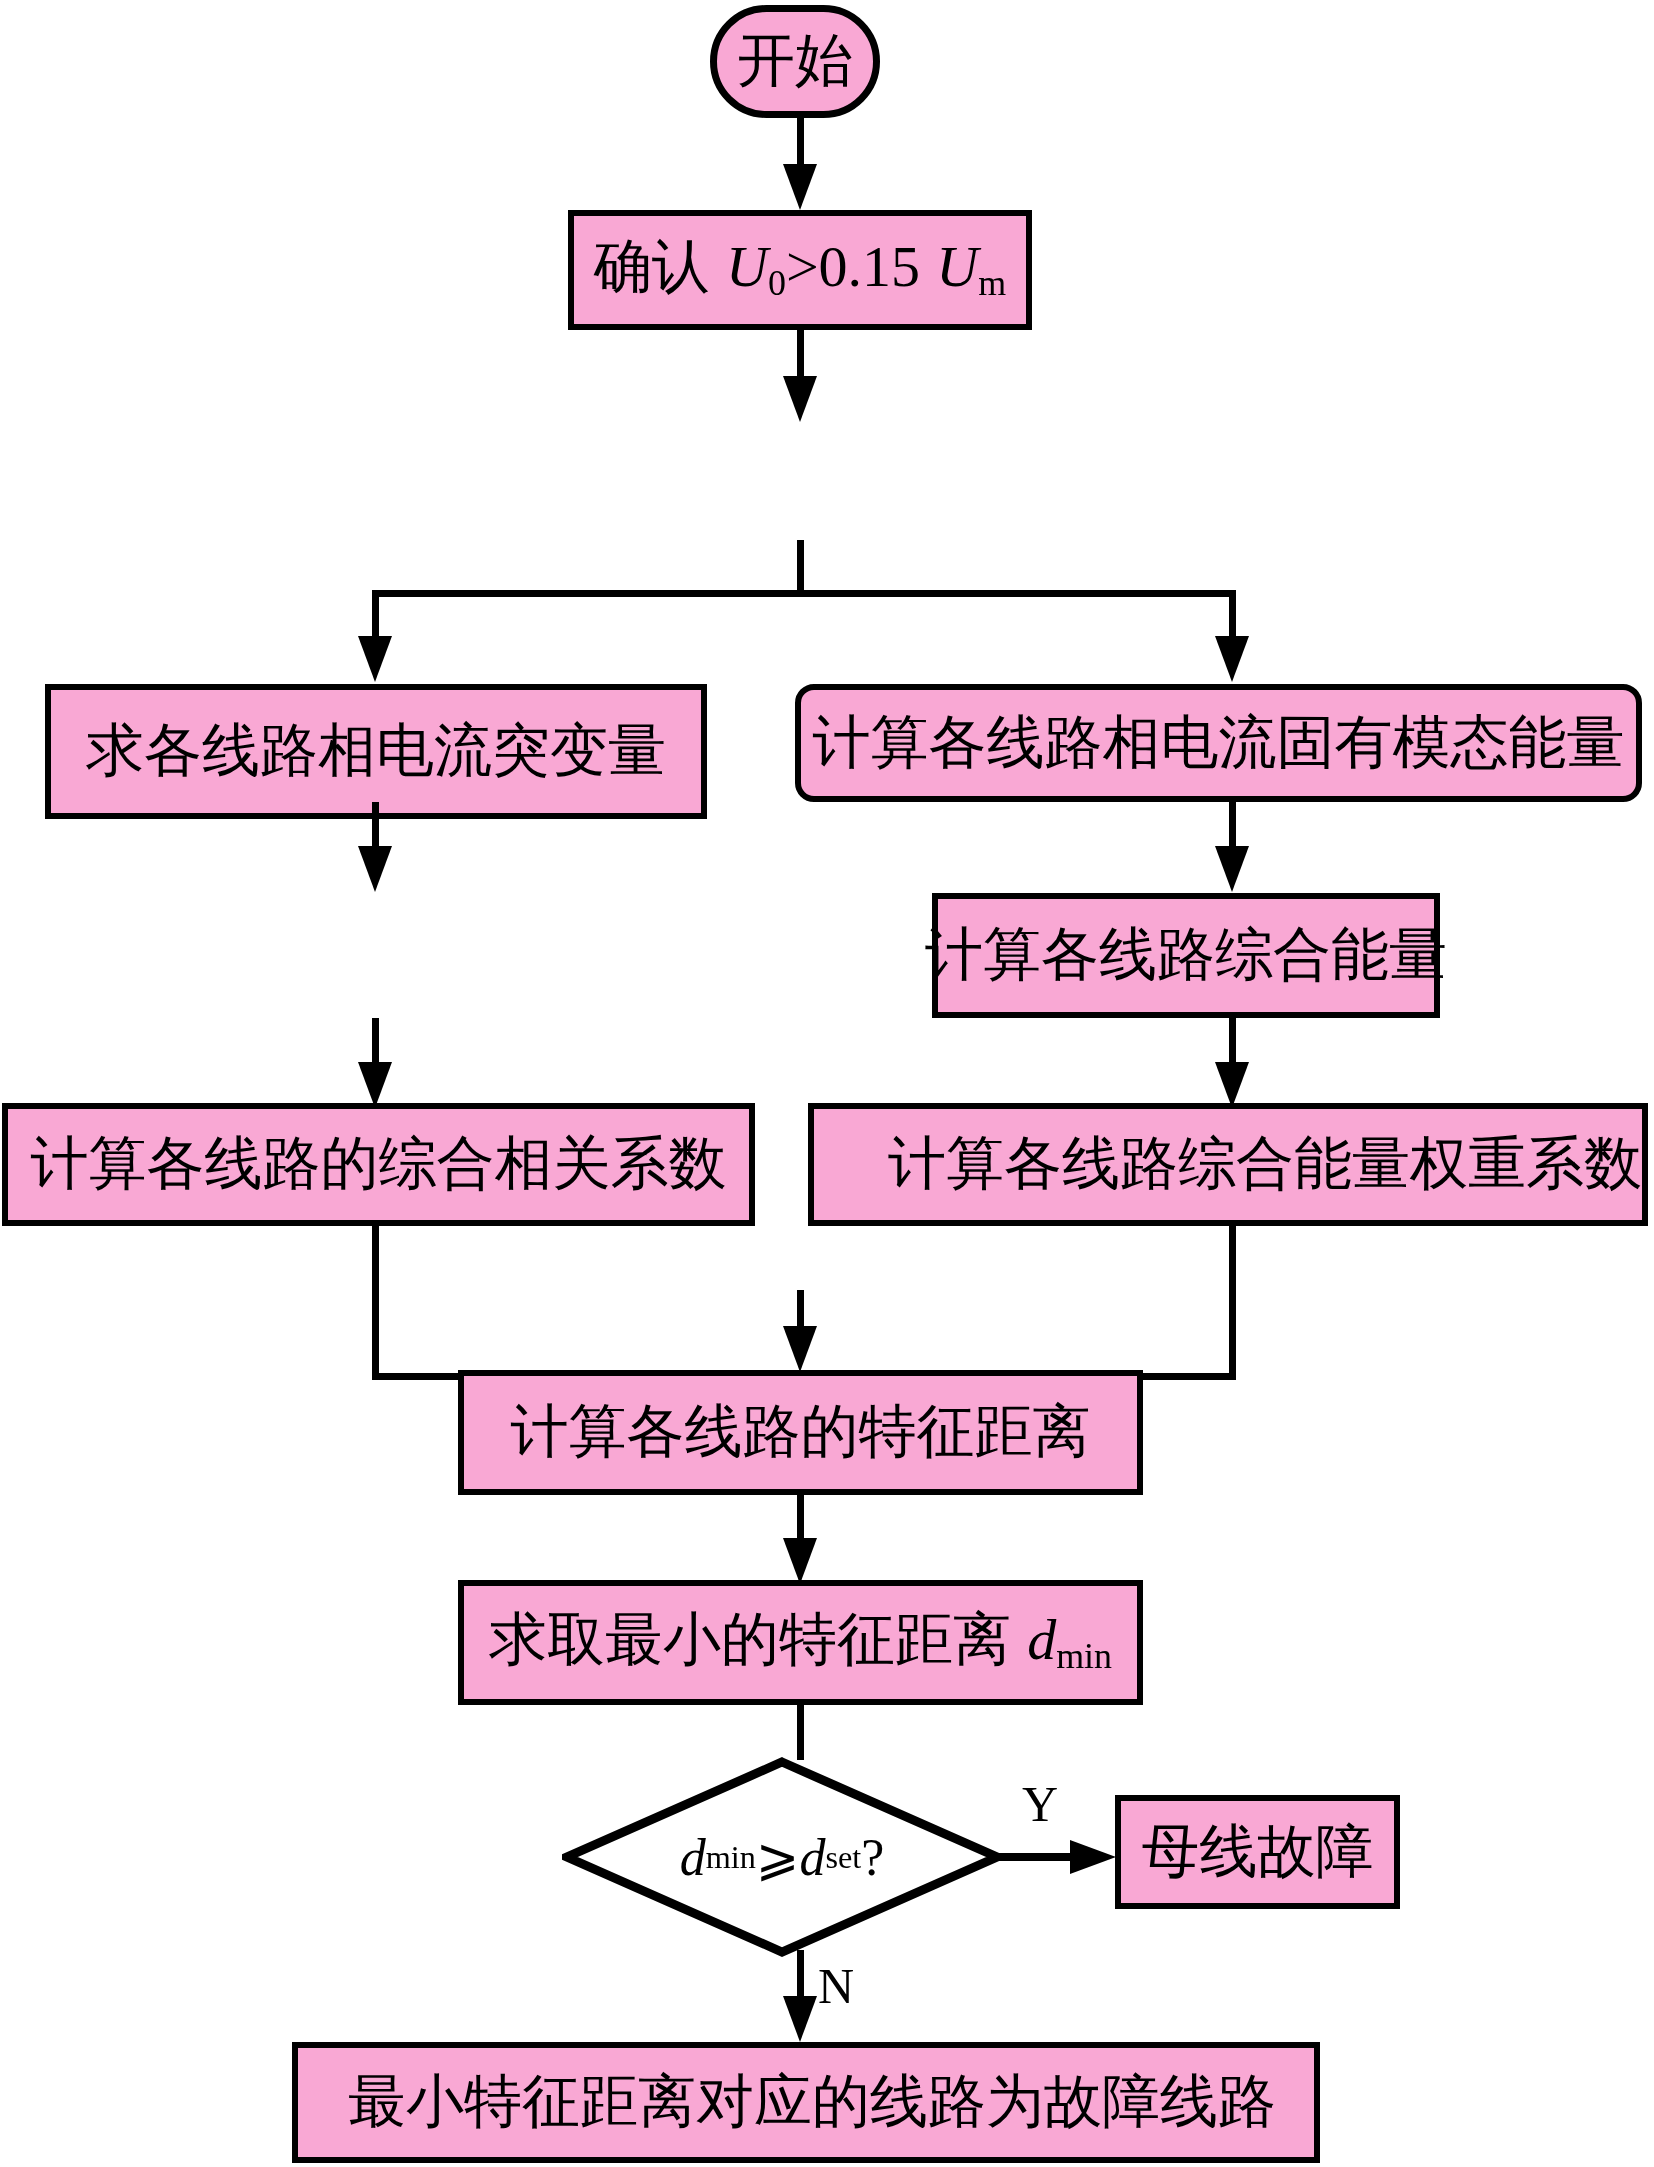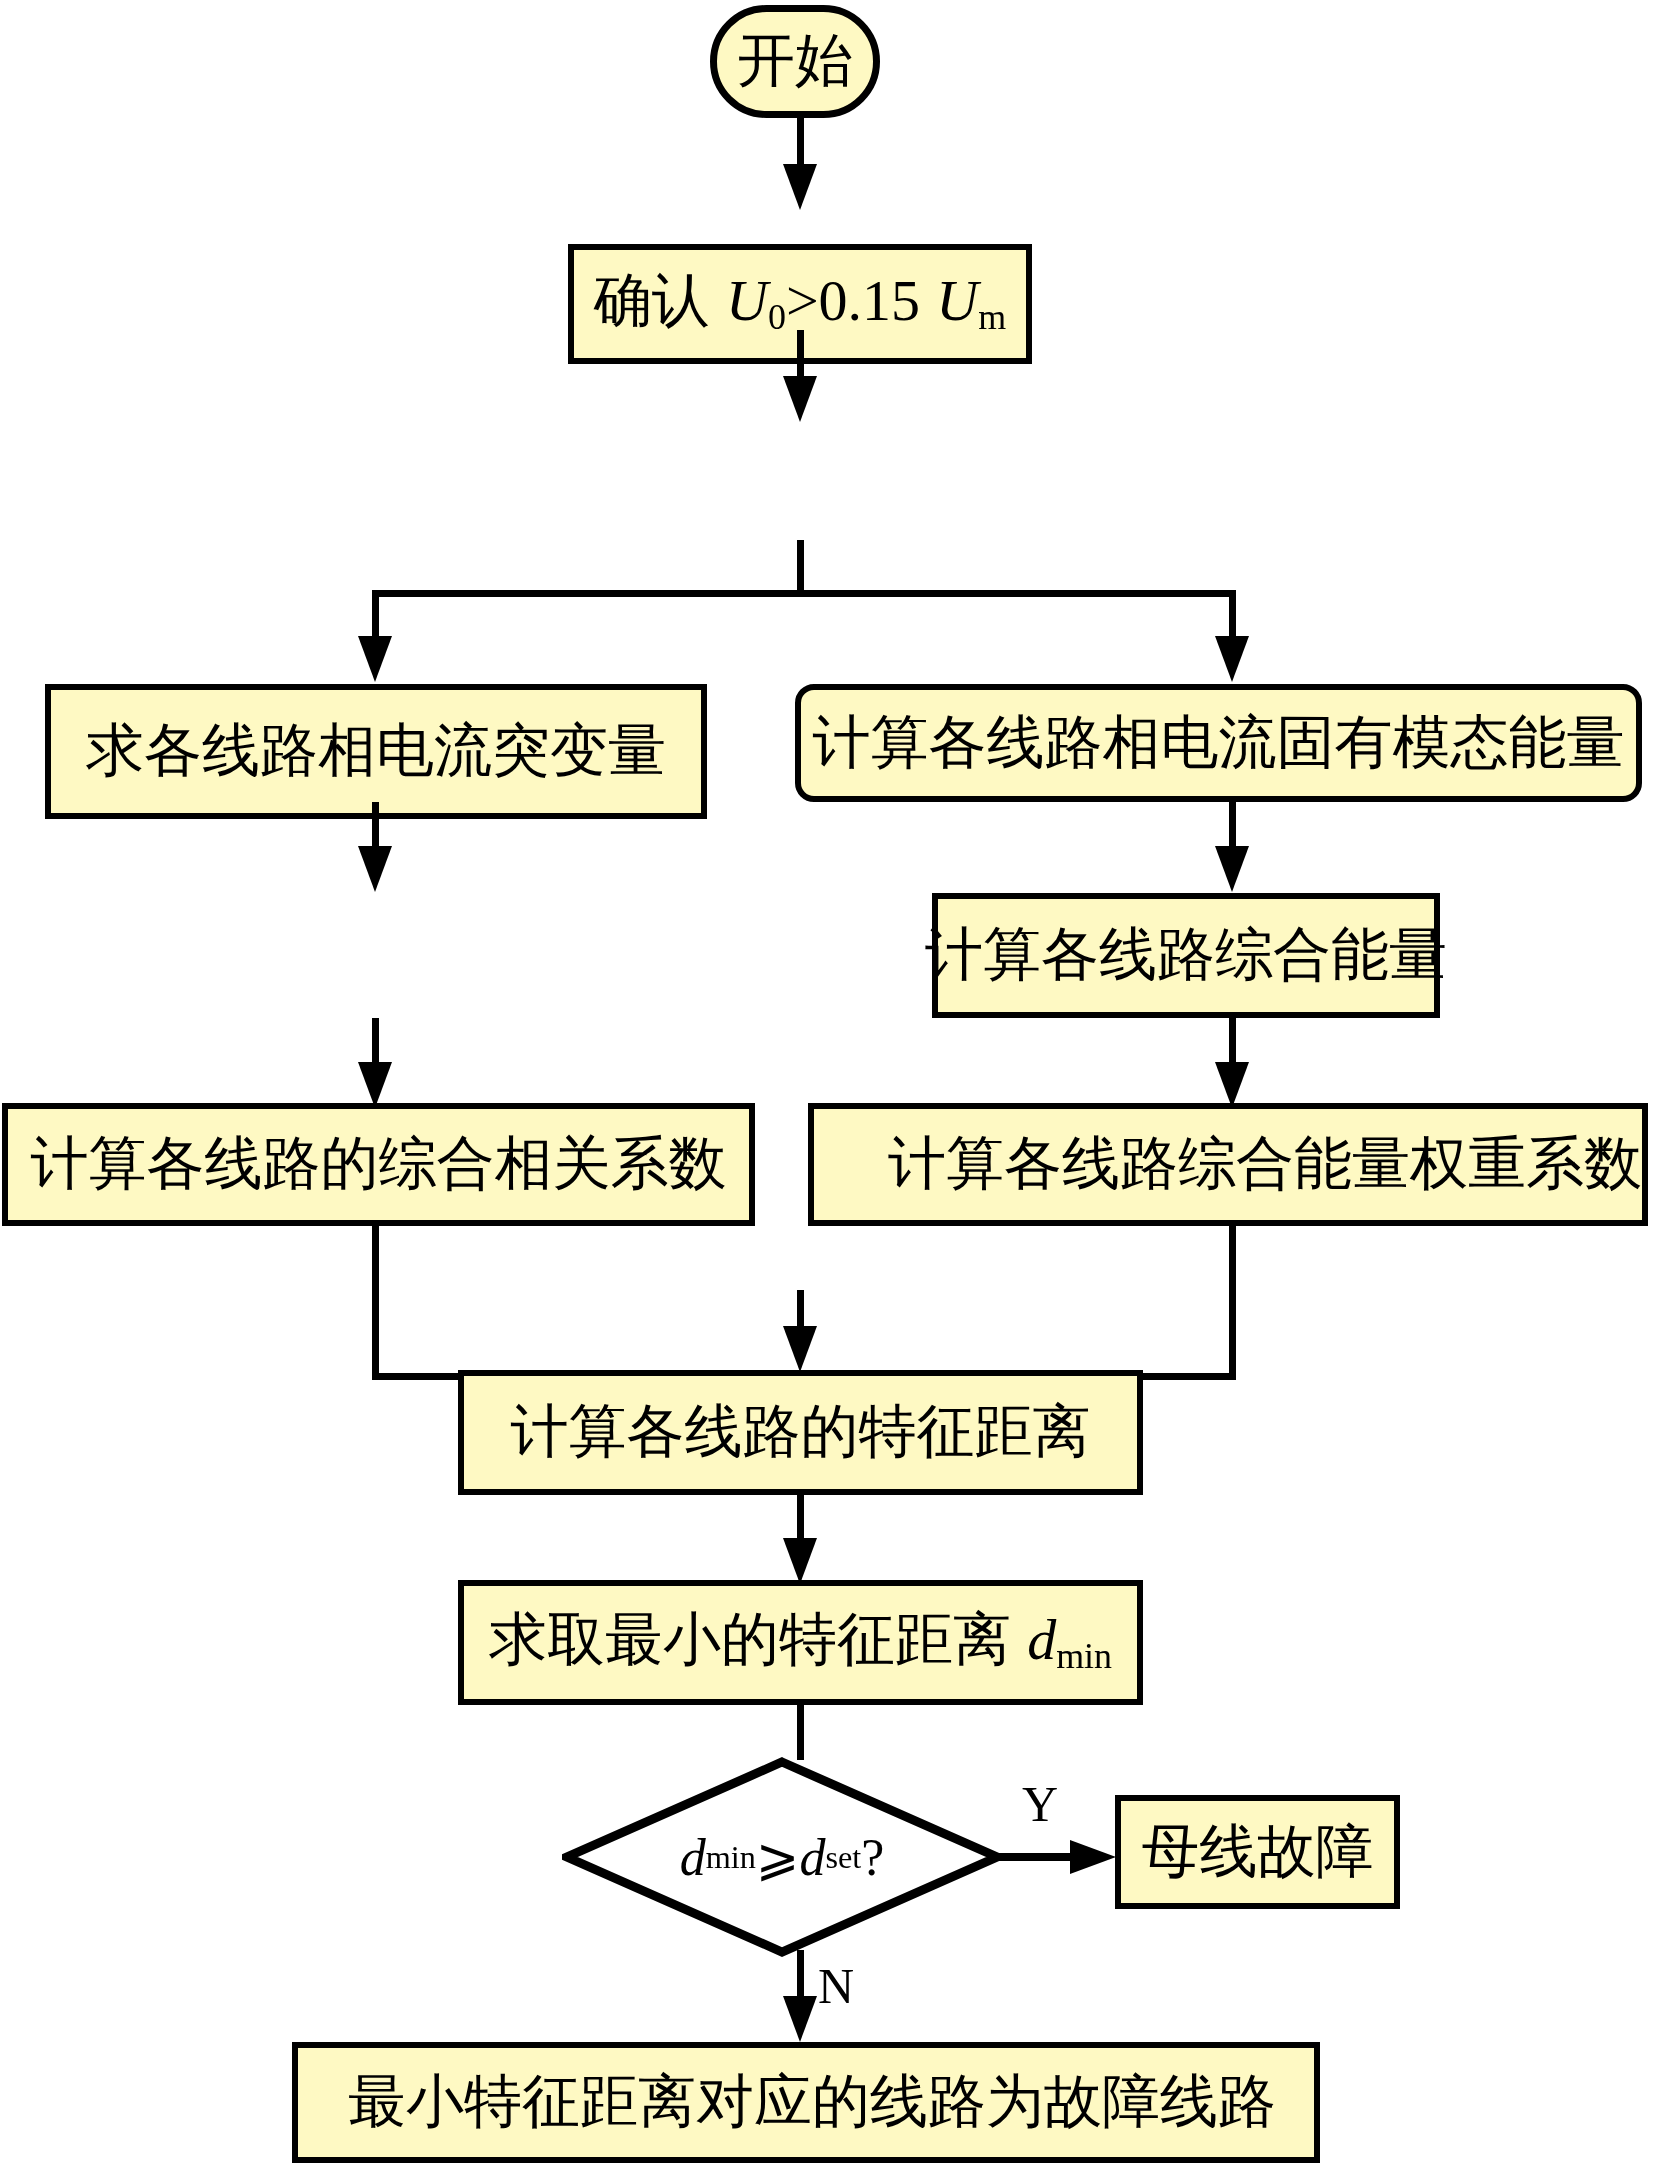--- a/index.html
+++ b/index.html
@@ -12,21 +12,21 @@
     width: 1654px;
     height: 2167px;
     background: #ffffff;
     font-family: "Liberation Serif", "DejaVu Serif", serif;
     overflow: hidden;
   }
   .node {
     position: absolute;
     box-sizing: border-box;
     border: 6px solid #000000;
-    background: #fef9c3;
+    background: #f9a8d4;
     display: flex;
     align-items: center;
     justify-content: center;
     color: #000000;
     line-height: 1.05;
     white-space: nowrap;
   }
   .node .txt {
     font-size: 58px;
     letter-spacing: 0px;
@@ -99,21 +99,21 @@
 
 <div id="canvas">
 
   <div class="node terminal" style="left:710px; top:5px; width:170px; height:113px;">
     <span class="txt">开始</span>
   </div>
 
   <div class="line" style="left:797px; top:118px; width:7px; height:52px;"></div>
   <div class="arrow-down" style="left:783px; top:164px;"></div>
 
-  <div class="node" style="left:568px; top:210px; width:464px; height:120px;margin-top:34px;">
+  <div class="node" style="left:568px; top:210px; width:464px; height:120px;">
     <span class="txt">
       <span>确认</span><span class="sp"></span><span class="mathvar">U</span><sub>0</sub><span>&gt;</span><span>0.15</span><span class="sp"></span><span class="mathvar">U</span><sub>m</sub>
     </span>
   </div>
 
   <div class="line" style="left:797px; top:330px; width:7px; height:52px;"></div>
   <div class="arrow-down" style="left:783px; top:376px;"></div>
 
 
   <div class="line" style="left:797px; top:540px; width:7px; height:50px;"></div>

